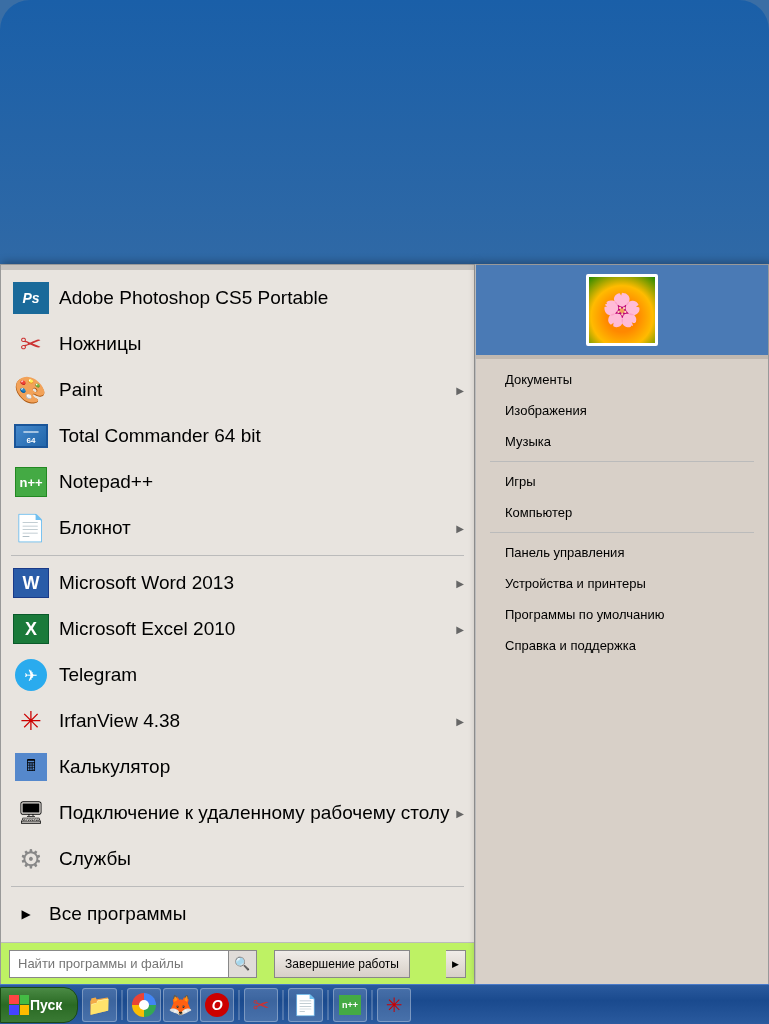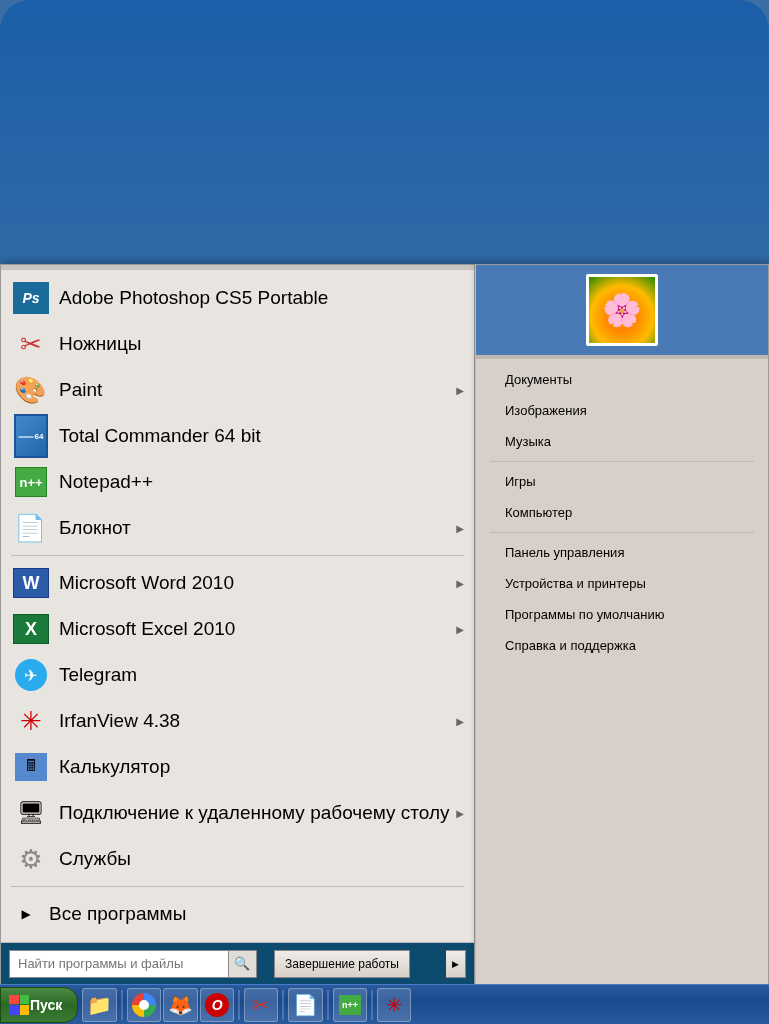--- a/index.html
+++ b/index.html
@@ -101,21 +101,21 @@
       height: 1px;
       background: #bbb;
       margin: 4px 10px;
     }
 
     
     .search-bar {
       display: flex;
       align-items: center;
       padding: 6px 8px;
-      background: #0c4a6e;
+      background: #bef264;
       border-top: 1px solid #bbb;
       height: 42px;
     }
 
     .search-input {
       flex: 1;
       height: 28px;
       border: 1px solid #888;
       background: #fff;
       padding: 3px 8px;
@@ -363,21 +363,21 @@
           <div class="menu-item">
             <div class="icon">
               <span style="font-size:26px;">🎨</span>
             </div>
             <span class="label">Paint</span>
             <span class="arrow">▶</span>
           </div>
 
           <div class="menu-item">
             <div class="icon">
-              <div class="icon-totalcmd" style="font-size:9px; font-weight:bold; color:#fff; background:linear-gradient(135deg,#4488cc,#2266aa); border:2px solid #1a5599; width:34px; height:44px; display:flex; align-items:center; justify-content:center; flex-direction:row; gap:1px;">
+              <div class="icon-totalcmd" style="font-size:9px; font-weight:bold; color:#fff; background:linear-gradient(135deg,#4488cc,#2266aa); border:2px solid #1a5599; width:34px; height:24px; display:flex; align-items:center; justify-content:center; flex-direction:column; gap:1px;">
                 <span style="font-size:7px;">═══</span>
                 <span style="font-size:8px;">64</span>
               </div>
             </div>
             <span class="label">Total Commander 64 bit</span>
           </div>
 
           <div class="menu-item">
             <div class="icon">
               <div class="icon-notepad" style="background:#44aa44; width:32px; height:30px; display:flex; align-items:center; justify-content:center; color:#fff; font-size:13px; font-weight:bold; border:1px solid #228822;">n++</div>
@@ -392,21 +392,21 @@
             <span class="label">Блокнот</span>
             <span class="arrow">▶</span>
           </div>
 
           <div class="divider"></div>
 
           <div class="menu-item">
             <div class="icon">
               <div class="icon-word" style="background:#2a5ca8; width:36px; height:30px; display:flex; align-items:center; justify-content:center; color:#fff; font-size:18px; font-weight:bold; border:1px solid #1a3a88;">W</div>
             </div>
-            <span class="label">Microsoft Word 2010</span>
+            <span class="label">Microsoft Word 2013</span>
             <span class="arrow">▶</span>
           </div>
 
           <div class="menu-item">
             <div class="icon">
               <div style="background:#1a7a3a; width:36px; height:30px; display:flex; align-items:center; justify-content:center; color:#fff; font-size:18px; font-weight:bold; border:1px solid #0a5a2a;">X</div>
             </div>
             <span class="label">Microsoft Excel 2010</span>
             <span class="arrow">▶</span>
           </div>

